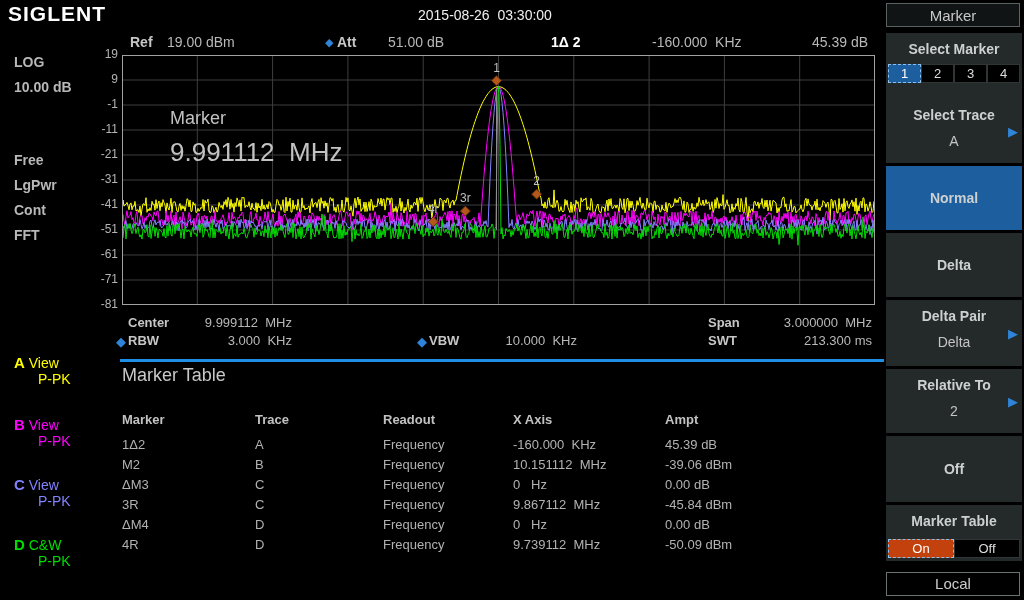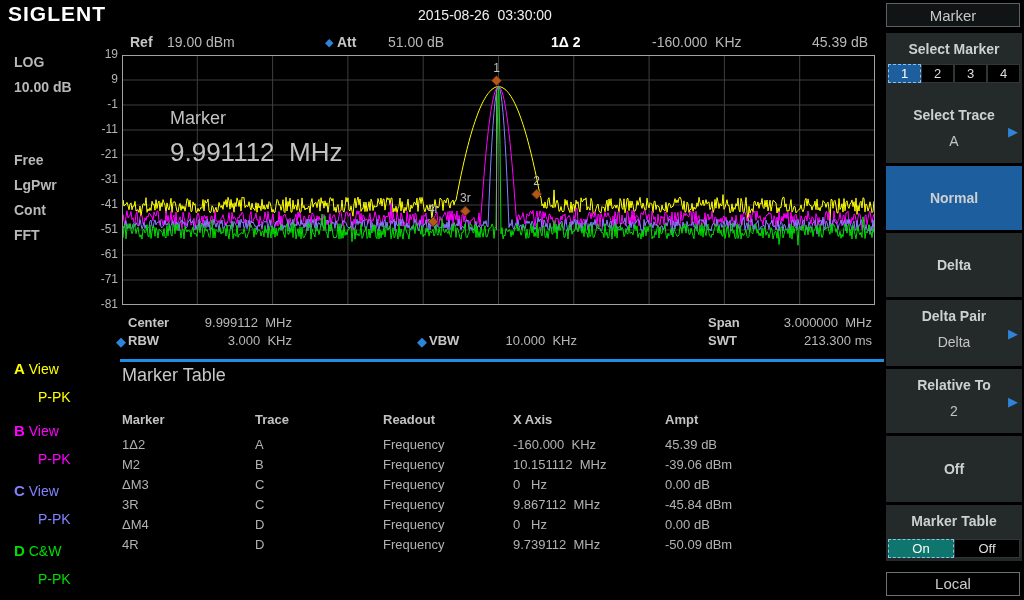--- a/index.html
+++ b/index.html
@@ -8,21 +8,21 @@
     background:#000;color:#b4b4b4;
     font-family:"Liberation Sans", sans-serif;font-size:13px;
   }
   .pre{white-space:pre;}
   
   #top-bar{position:absolute;left:0;top:0;width:1024px;height:28px;background:#000;}
   #logo{position:absolute;left:8px;top:2px;font-size:21px;font-weight:bold;color:#fff;letter-spacing:1px;}
   #datetime{position:absolute;left:418px;top:7px;font-size:14px;color:#f0f0f0;}
   
   .ls-item{position:absolute;left:14px;font-size:14px;font-weight:600;color:#b8b8b8;}
-  .trace-block{position:absolute;left:14px;font-size:14px;line-height:28px;}
+  .trace-block{position:absolute;left:14px;font-size:14px;line-height:16px;}
   .trace-block .ltr{font-weight:bold;font-size:15px;}
   .trace-block .det{margin-left:24px;}
   
   #main{position:absolute;left:115px;top:28px;width:769px;height:572px;background:#000;}
   .hdr{position:absolute;top:6px;font-size:14px;color:#b8b8b8;}
   .hdr.bold{font-weight:bold;color:#c6c6c6;}
   .hdr.white{color:#fff;font-weight:bold;margin-left:8px;}
   .ind-diamond{font-size:11px;color:#2e84d8;}
   #plot{position:absolute;left:7px;top:27px;width:753px;height:250px;background:#000;}
   .ytick{position:absolute;left:-43px;width:46px;text-align:right;font-size:12px;color:#b4b4b4;}
@@ -261,19 +261,19 @@
     <span class="arrow" style="color: rgb(46, 132, 216);">▶</span>
   </div>
 
   <div class="skey center" style="top:436px;height:66px;">
     <div class="lbl">Off</div>
   </div>
 
   <div class="skey" style="top:505px;height:56px;">
     <div class="lbl">Marker Table</div>
     <div class="sel-row" style="top:34px;">
-      <div class="sel-cell selected" style="background: #0f766e;">On</div>
+      <div class="sel-cell selected" style="background: #c2410c;">On</div>
       <div class="sel-cell">Off</div>
     </div>
   </div>
 
   <div id="local-box">Local</div>
 </div>
 
 </body></html>

